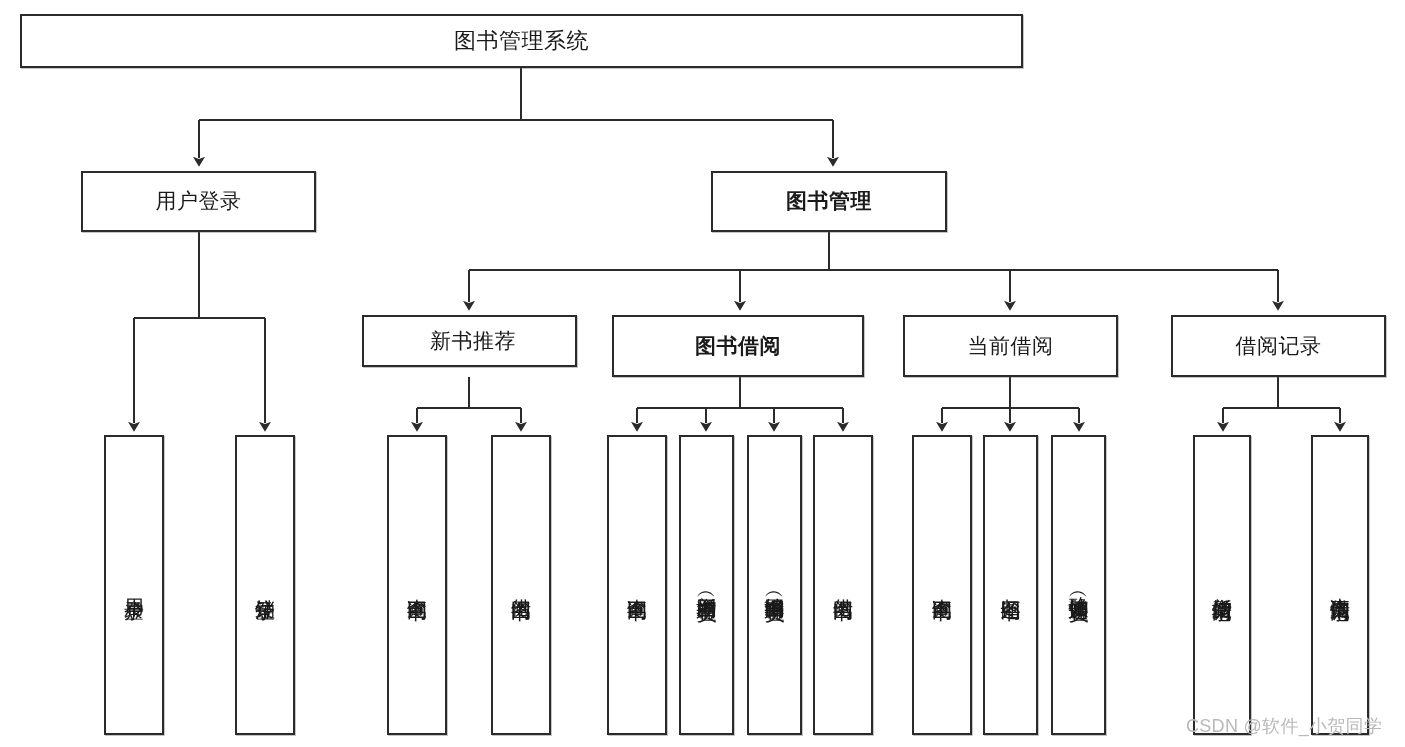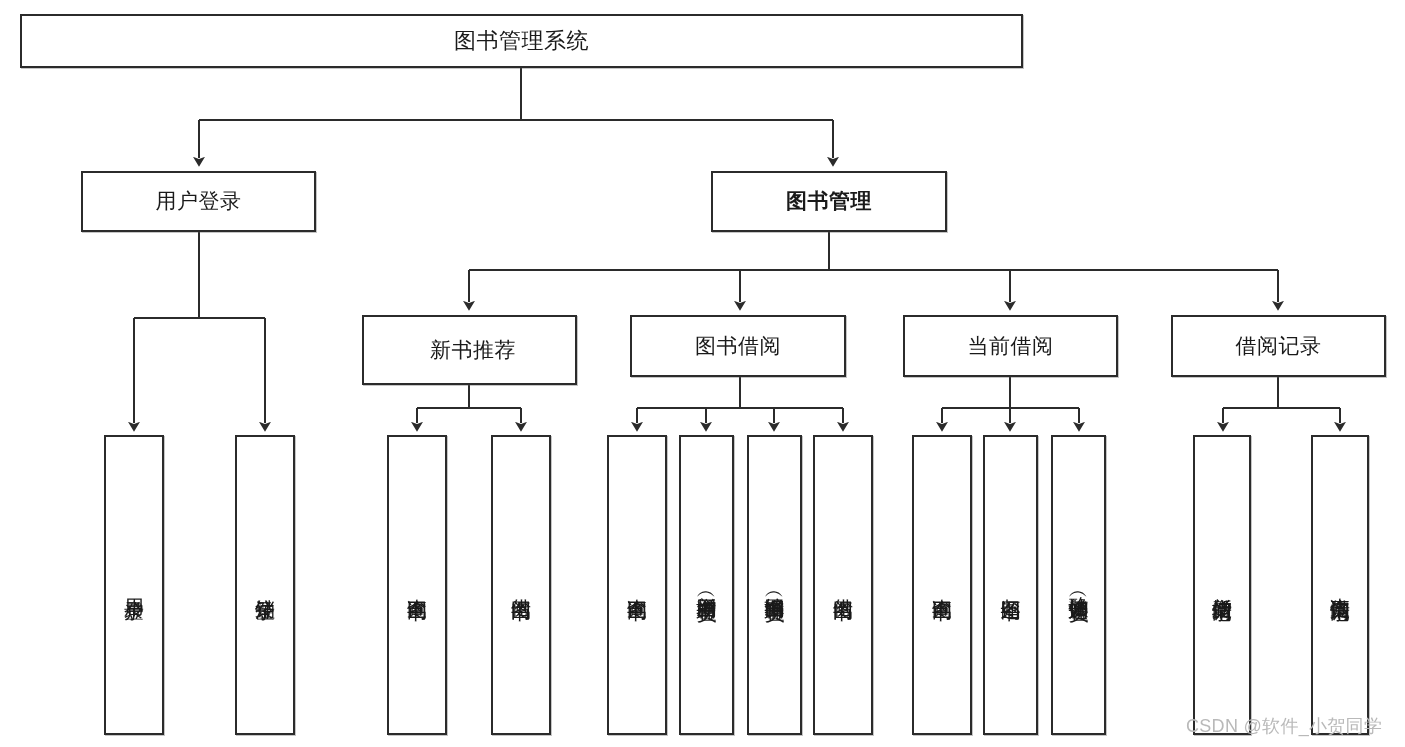--- a/index.html
+++ b/index.html
@@ -132,24 +132,24 @@
     <span class="node-label">图书管理系统</span>
   </div>
 
   <div class="node-box level-2" style="left:81px; top:171px; width:235px; height:61px;">
     <span class="node-label">用户登录</span>
   </div>
   <div class="node-box level-2" style="left:711px; top:171px; width:236px; height:61px;font-weight:bold;">
     <span class="node-label">图书管理</span>
   </div>
 
-  <div class="node-box level-3" style="left:362px; top:315px; width:215px; height:70px;padding-left:7px;">
+  <div class="node-box level-3" style="left:362px; top:315px; width:215px; height:52px;padding-left:7px;">
     <span class="node-label">新书推荐</span>
   </div>
-  <div class="node-box level-3" style="left:630px; top:315px; width:216px; height:62px;">
+  <div class="node-box level-3" style="left:612px; top:315px; width:252px; height:62px;font-weight:bold;">
     <span class="node-label">图书借阅</span>
   </div>
   <div class="node-box level-3" style="left:1171px; top:315px; width:215px; height:62px;">
     <span class="node-label">借阅记录</span>
   </div>
   <div class="node-box level-3" style="left:903px; top:315px; width:215px; height:62px;">
     <span class="node-label">当前借阅</span>
   </div>
 
   <div class="node-box leaf" style="left:104px; top:435px; width:60px; height:300px;">

